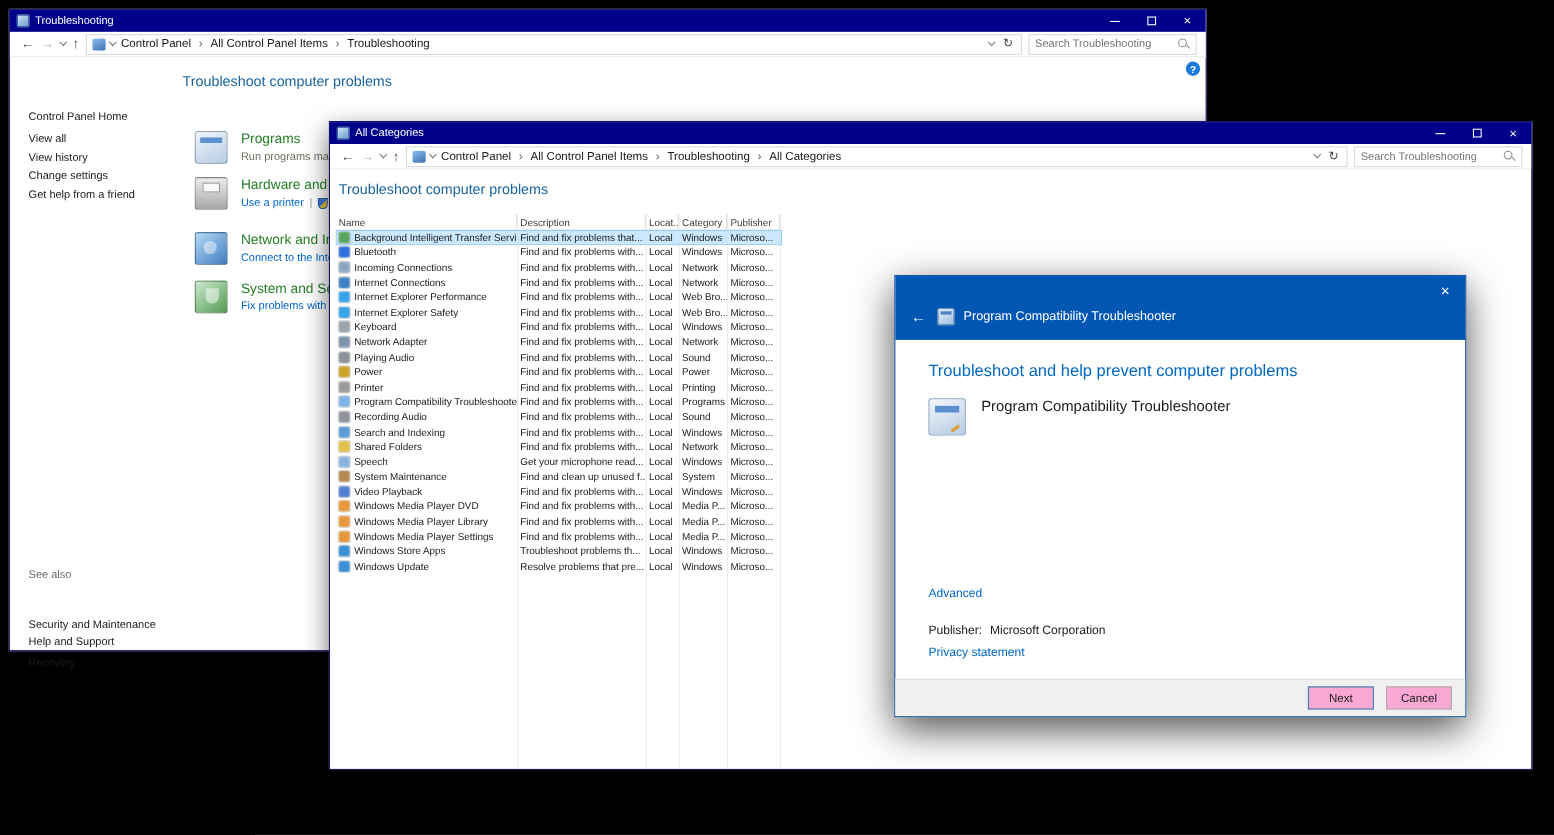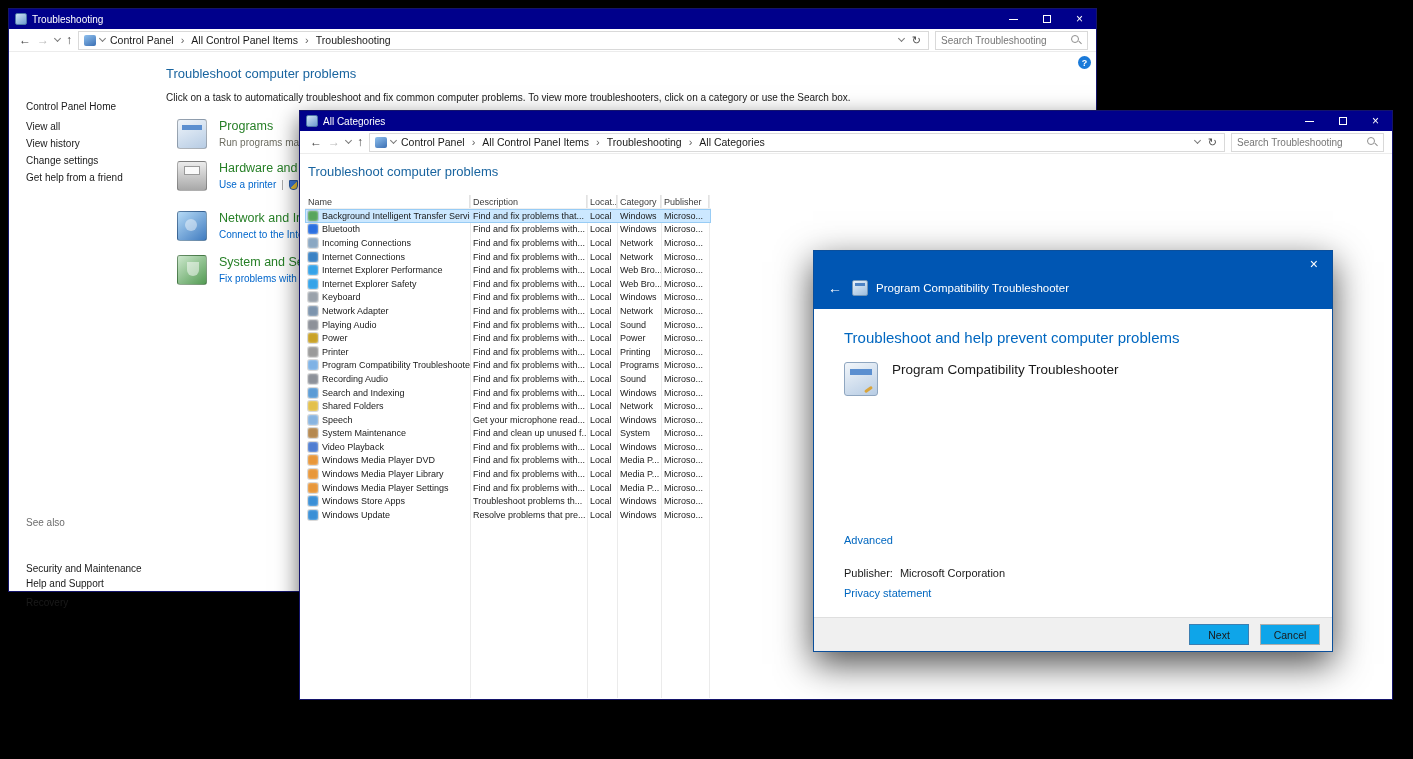--- a/index.html
+++ b/index.html
@@ -85,21 +85,21 @@
   .dlg-item { position:absolute; left:30px; top:111px; display:flex; gap:14px; }
   .compat-icon { width:34px; height:34px; border-radius:3px; background:linear-gradient(155deg,#f2f6fa,#b7cce4); border:1px solid #8fa6c0; position:relative; flex:0 0 auto; }
   .compat-icon::before { content:""; position:absolute; left:5px; top:6px; right:5px; height:6px; background:#5b8fd0; }
   .compat-icon::after { content:""; position:absolute; right:4px; bottom:4px; width:9px; height:3px; background:#d9a43b; transform:rotate(-35deg); border-radius:2px; }
   .dlg-item-title { font-size:13.5px; color:#1a1a1a; white-space:nowrap; }
   .dlg-item-desc { font-size:11px; color:#1a1a1a; margin-top:4px; white-space:nowrap; }
   .dlg-link { position:absolute; left:30px; font-size:11px; color:#0067c0; white-space:nowrap; }
   .dlg-publisher { position:absolute; left:30px; top:316px; font-size:11px; color:#1a1a1a; white-space:nowrap; }
   .dlg-publisher .val { margin-left:7px; }
   .dlg-footer { position:absolute; left:0; right:0; bottom:0; height:34px; background:#f0f0f0; border-top:1px solid #dfdfdf; display:flex; align-items:center; justify-content:flex-end; gap:11px; padding-right:12px; }
-  .dlg-btn { width:60px; height:21px; background:#0ea5e9; border:1px solid #adadad; font-size:10.5px; color:#1a1a1a; display:flex; align-items:center; justify-content:center; }
+  .dlg-btn { width:60px; height:21px; background:#f9a8d4; border:1px solid #adadad; font-size:10.5px; color:#1a1a1a; display:flex; align-items:center; justify-content:center; }
   .dlg-btn.default { border-color:#3c7fb1; }
 </style>
 </head>
 <body>
 
 <div class="window" id="win1">
   <div class="titlebar">
     <span class="win-ico"></span>
     <span class="tb-title">Troubleshooting</span>
     <div class="win-controls">
@@ -143,21 +143,20 @@
   <div class="side-item" style="top:84px">View all</div>
   <div class="side-item" style="top:101px">View history</div>
   <div class="side-item" style="top:118px">Change settings</div>
   <div class="side-item" style="top:135px">Get help from a friend</div>
   <div class="side-head" style="top:508px">See also</div>
   <div class="side-item" style="top:526px">Security and Maintenance</div>
   <div class="side-item" style="top:541px">Help and Support</div>
   <div class="side-item" style="top:560px">Recovery</div>
 
   <div class="cp-title" style="left:157px;top:57px">Troubleshoot computer problems</div>
-  <div class="cp-desc">Click on a task to automatically troubleshoot and fix common computer problems. To view more troubleshooters, click on a category or use the Search box.</div>
 
   <div class="cat" style="top:110px">
     <div class="cat-icon programs-icon"></div>
     <div>
       <div class="cat-name">Programs</div>
       <div class="cat-tasks">
         <span class="task-muted">Run programs made for pre</span>
       </div>
     </div>
   </div>

